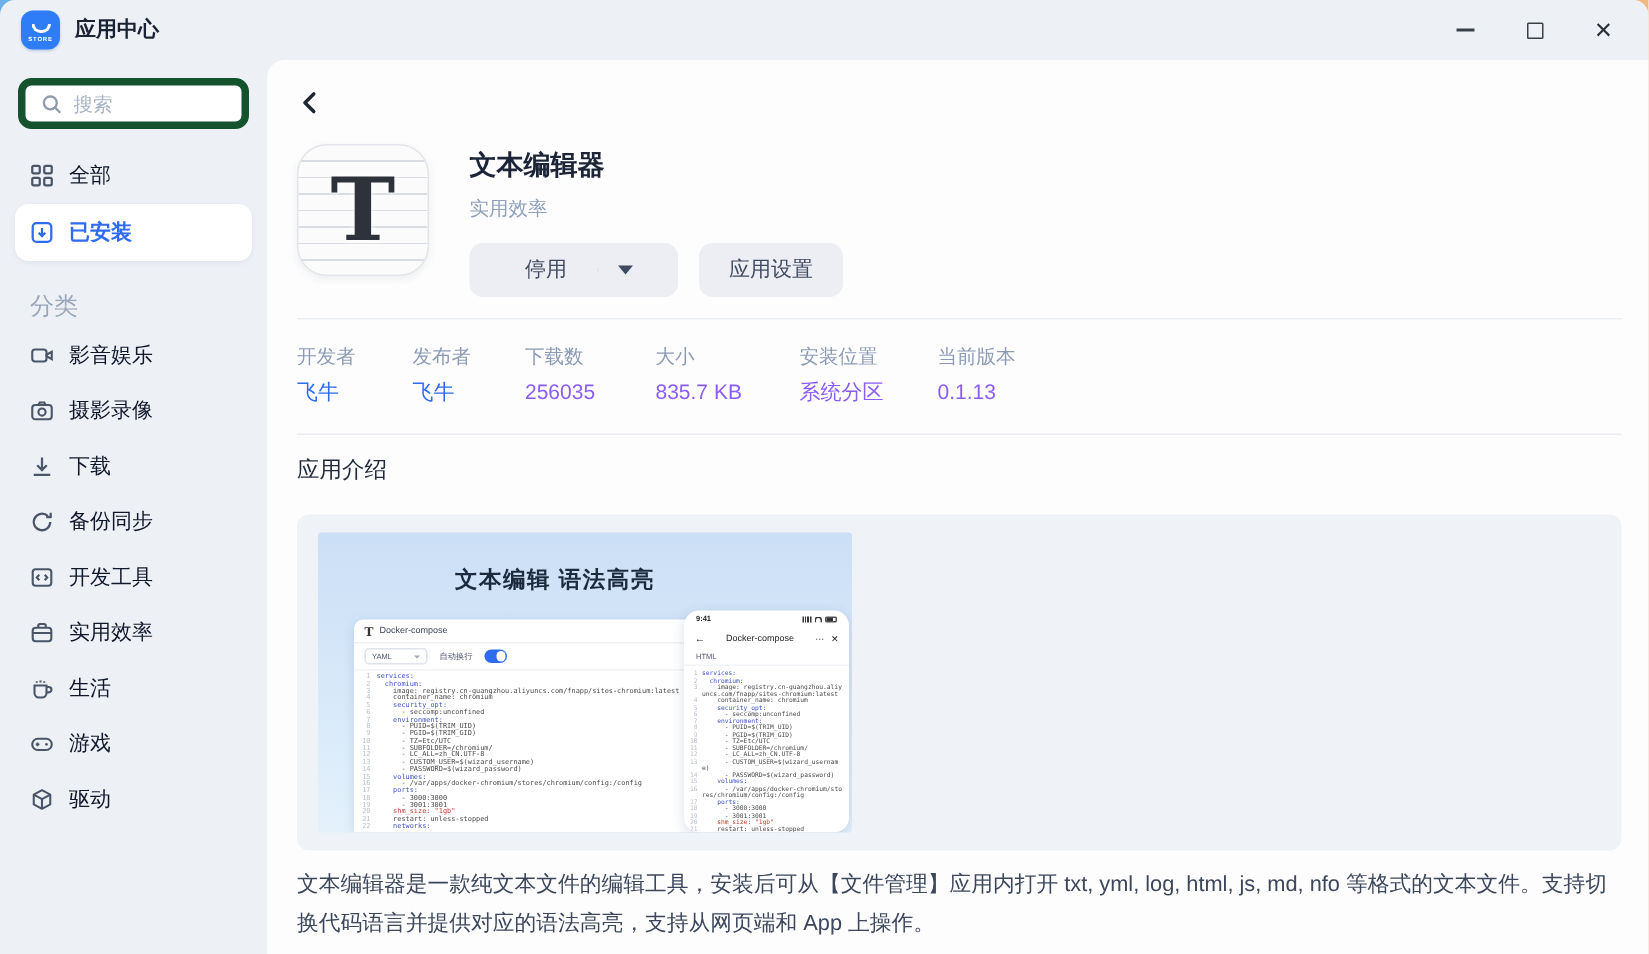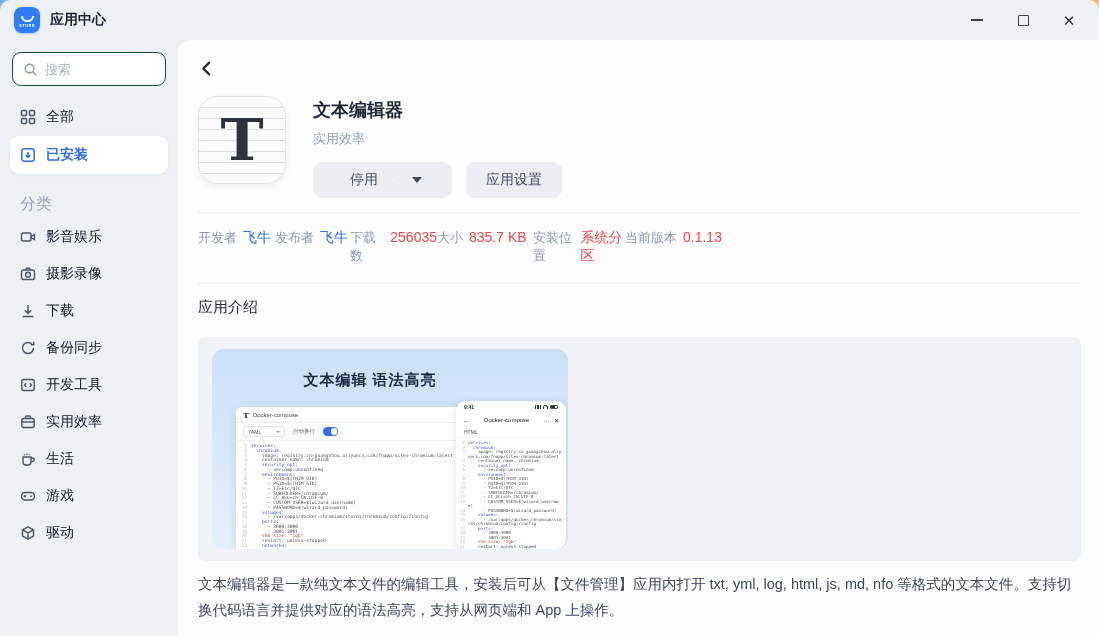--- a/index.html
+++ b/index.html
@@ -20,21 +20,21 @@
   .logo .handle { width:13px; height:6px; border:2px solid #fff; border-top:none; border-radius:0 0 12px 12px; margin-top:3px; }
   .logo .logo-word { font-size:4px; color:#fff; letter-spacing:.5px; font-weight:bold; }
   .app-title { margin-left:10px; font-size:14px; font-weight:bold; color:#1a2233; }
   .win-controls { margin-left:auto; display:flex; align-items:center; gap:30px; padding-right:8px; }
   .wc { width:16px; height:16px; display:flex; align-items:center; justify-content:center; cursor:pointer; }
   .wc-min { width:12px; height:2px; background:#3a3f47; }
   .wc-max { width:11px; height:11px; border:1.6px solid #3a3f47; border-radius:1px; }
   .wc-close { font-size:15px; color:#2c3138; line-height:1; }
   
   .sidebar { position:absolute; left:0; top:40px; bottom:0; width:178px; padding:12px 10px 0 10px; }
-  .search-box { display:flex; align-items:center; gap:7px; height:34px; background:#fff; border:1px solid #14532d; border-radius:9px; padding:0 10px; margin:0 2px 12px 2px; }
+  .search-box { display:flex; align-items:center; gap:7px; height:34px; background:#fff; border:5px solid #14532d; border-radius:9px; padding:0 10px; margin:0 2px 12px 2px; }
   .search-box svg { flex:0 0 auto; }
   .search-box input { border:none; outline:none; width:100%; font-size:13px; color:#333; background:transparent; font-family:inherit; }
   .search-box input::placeholder { color:#a8b2c3; }
   .nav-item { display:flex; align-items:center; gap:10px; height:38px; padding:0 10px; border-radius:9px; font-size:14px; color:#0f172a; cursor:pointer; }
   .nav-item svg { flex:0 0 auto; }
   .nav-item.selected { background:#fff; color:#2e6bf0; font-weight:bold; box-shadow:0 1px 3px rgba(60,90,140,.08); }
   .nav-section { margin:20px 0 8px 10px; font-size:16px; color:#9aa6ba; height:16px; }
   .cat-item { height:37px; }
   
   .main { position:absolute; left:178px; top:40px; right:0; bottom:0; background:#fdfdfe; border-top-left-radius:12px; padding:18px 18px 0 20px; overflow:hidden; }
@@ -53,29 +53,29 @@
   .btn { height:36px; background:#eceef3; border-radius:9px; display:flex; align-items:center; justify-content:center; font-size:14px; color:#404b61; cursor:pointer; }
   .split { padding:17px;align-items:flex-end; }
   .split .seg-label { padding:0 20px; height:100%; display:flex; align-items:center; }
   .split .seg-div { width:1px; height:100%; background:#dde1e8; }
   .split .seg-caret { width:36px; height:100%; display:flex; align-items:center; justify-content:center; }
   .caret-down { width:0; height:0; border-left:5px solid transparent; border-right:5px solid transparent; border-top:6px solid #3f4a5f; }
   .btn-settings { padding:0 20px;text-align:center; }
   .hdivider { height:1px; background:#e9edf3; margin-top:28px; }
   
   .info-row { display:flex; padding-top:16px; padding-bottom:18px; }
-  .info-col { display:flex; gap:6px; }
+  .info-col { display:flex; flex-direction:column; gap:6px; }
   .info-label { font-size:13px; color:#8c9bb5; }
-  .info-value { font-size:14px; color:#ef4444; font-weight:500; }
+  .info-value { font-size:14px; color:#8b5cf6; font-weight:500; }
   .info-value.link { color:#2e6bf0; cursor:pointer; }
   .hdivider2 { height:1px; background:#e9edf3; }
   .section-title { margin-top:14px; font-size:15px; color:#222b3a; font-weight:500; }
   
   .shot-card { margin-top:20px; height:224px; background:#eff2f7; border-radius:8px; position:relative; overflow:hidden; }
-  .shot-img { position:absolute; left:14px; top:12px; width:356px; height:200px; border-radius:12px; overflow:hidden;
+  .shot-img { position:absolute; left:14px; top:12px; width:356px; height:200px; border-radius:2px; overflow:hidden;
     background:linear-gradient(180deg,#cbdff6 0%,#d8e9f9 55%,#e4f1fb 100%); }
   .shot-headline { position:absolute; top:22px; left:0; right:40px; text-align:center; font-size:15px; font-weight:bold; color:#1c2a3e; letter-spacing:1px; }
   .mini-editor { position:absolute; left:24px; top:58px; width:276px; height:142px; background:#fff; border-radius:6px 6px 0 0; box-shadow:0 2px 8px rgba(50,80,130,.15); overflow:hidden; }
   .me-titlebar { height:16px; display:flex; align-items:center; gap:4px; padding:0 7px; border-bottom:1px solid #eef0f3; }
   .me-ticon { font-family:"DejaVu Serif",serif; font-size:8px; font-weight:bold; color:#333; }
   .me-title { font-size:6px; color:#3a4456; }
   .me-toolbar { height:18px; display:flex; align-items:center; gap:8px; padding:0 7px; border-bottom:1px solid #f1f3f6; }
   .me-select { width:42px; height:11px; border:1px solid #dfe3ea; border-radius:3px; display:flex; align-items:center; justify-content:space-between; padding:0 4px; font-size:5px; color:#4a5568; }
   .me-select .tiny-caret { width:0; height:0; border-left:2px solid transparent; border-right:2px solid transparent; border-top:2.5px solid #9aa4b5; }
   .me-wrap-label { font-size:5.5px; color:#4a5568; }

